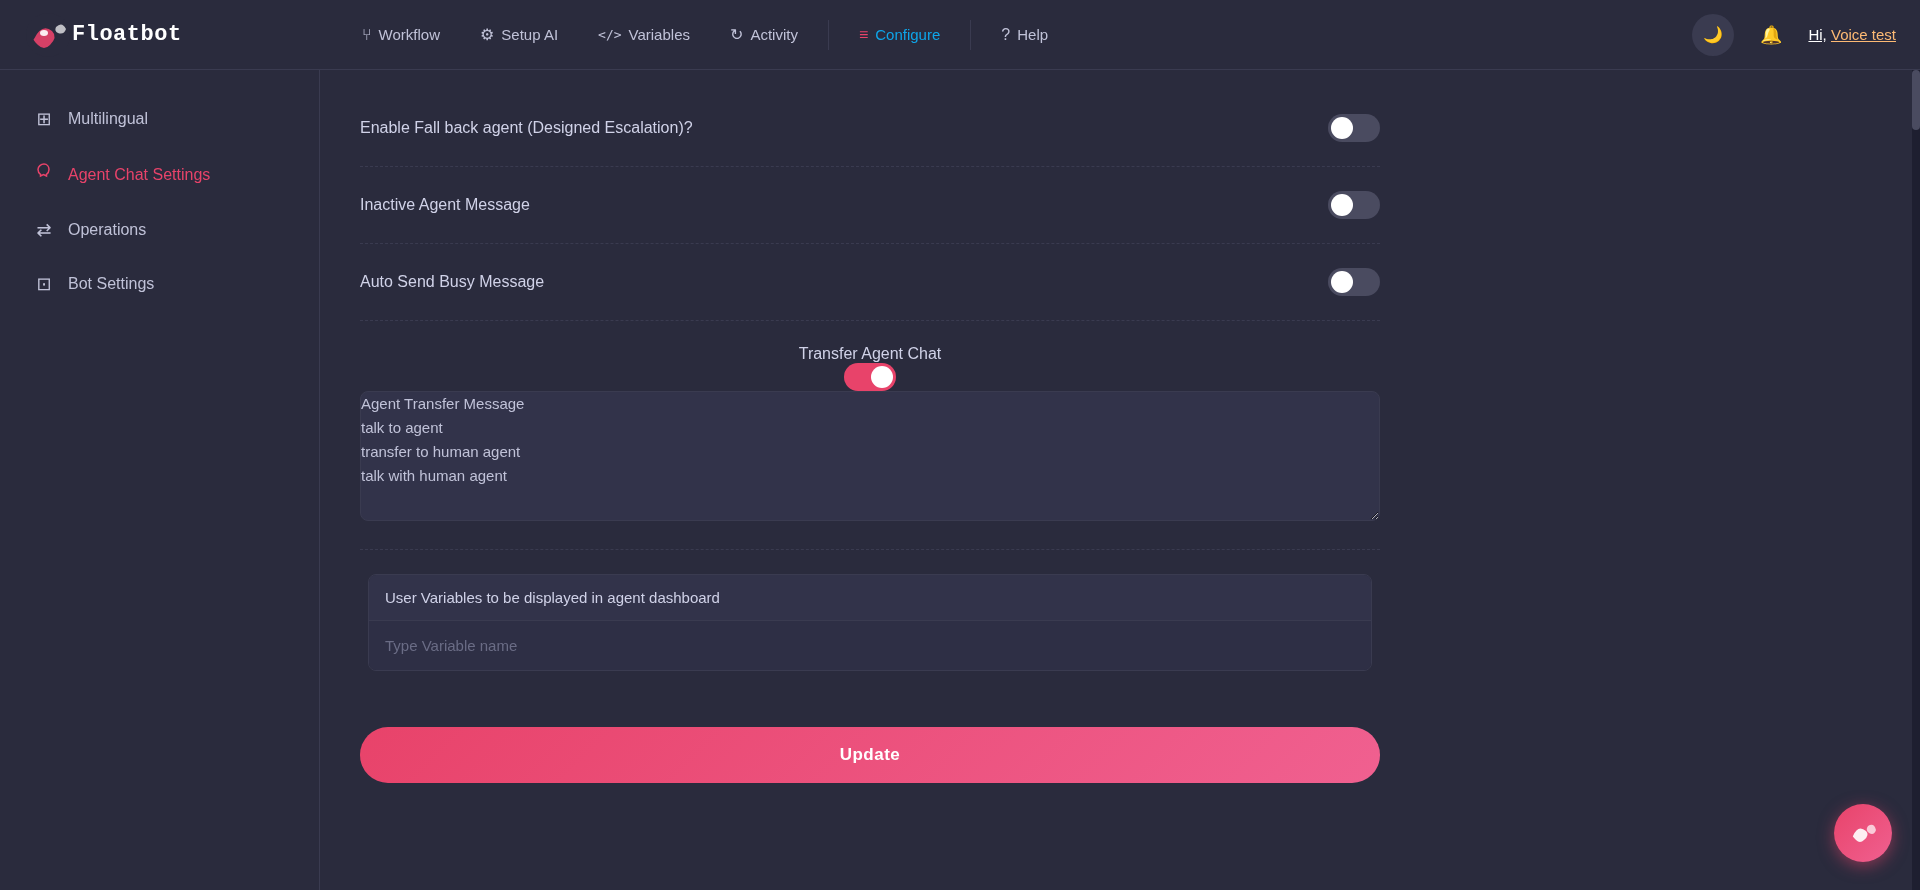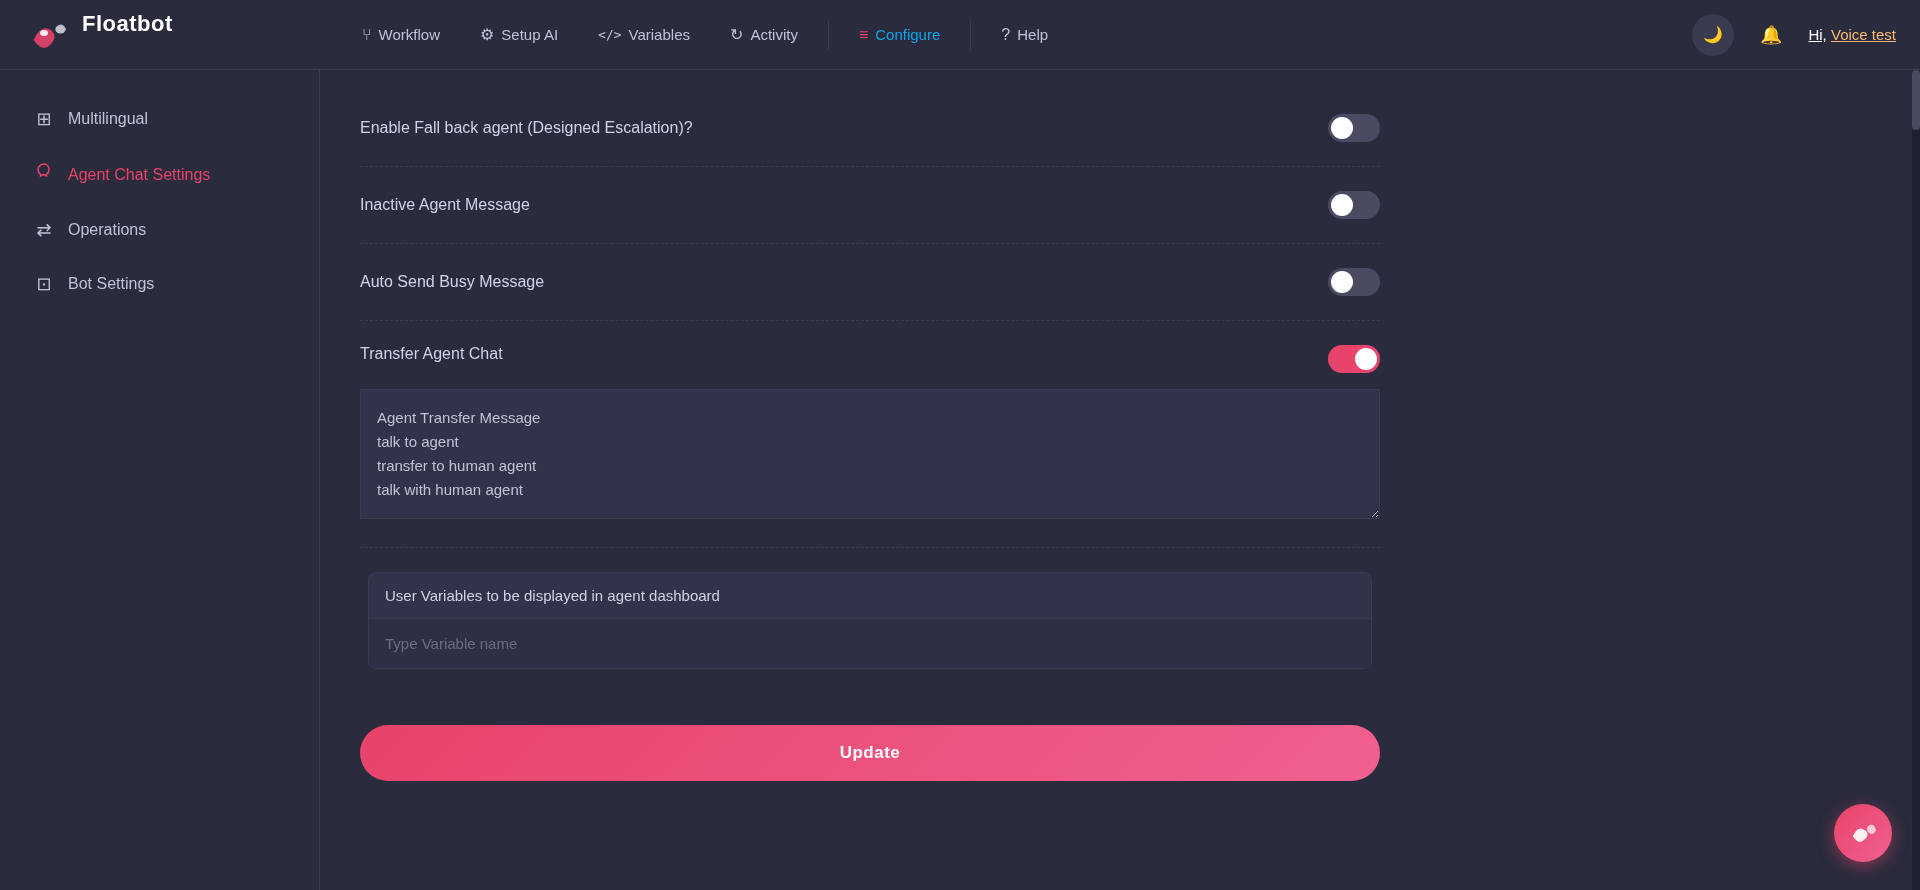--- a/index.html
+++ b/index.html
@@ -19,22 +19,24 @@
       background: #2a2b3d;
       height: 70px;
       display: flex;
       align-items: center;
       padding: 0 24px;
       border-bottom: 1px solid #3a3b50;
       flex-shrink: 0;
     }
     .logo-area {
       display: flex;
-      gap: 10px;
+      align-items: center;
+      gap: 0;
       width: 320px;
+      font-family: Liberation Mono, monospace;
     }
     .logo-icon {
       width: 48px;
       height: 48px;
     }
     .logo-text {
       font-size: 22px;
       font-weight: 700;
       color: #ffffff;
       letter-spacing: 0.5px;
@@ -215,34 +217,34 @@
       transform: translateX(24px);
     }
 
     
     .transfer-section {
       padding: 24px 0;
       border-bottom: 1px dashed #3a3b50;
     }
     .transfer-header {
       display: flex;
-      align-items: flex-start;
+      align-items: center;
       justify-content: space-between;
-      margin-bottom: 16px;
+      margin-bottom: 0;
+      flex-direction: column;
     }
 
     
     .message-textarea {
       width: 100%;
       background: #32334a;
       border: 1px solid #3a3b50;
-      border-radius: 0;
+      border-radius: 8px;
       color: #c0c2d8;
       font-size: 15px;
-      padding: 16px;
       resize: vertical;
       min-height: 130px;
       font-family: inherit;
       line-height: 1.6;
     }
 
     
     .variables-section {
       padding: 24px 8px;
     }

